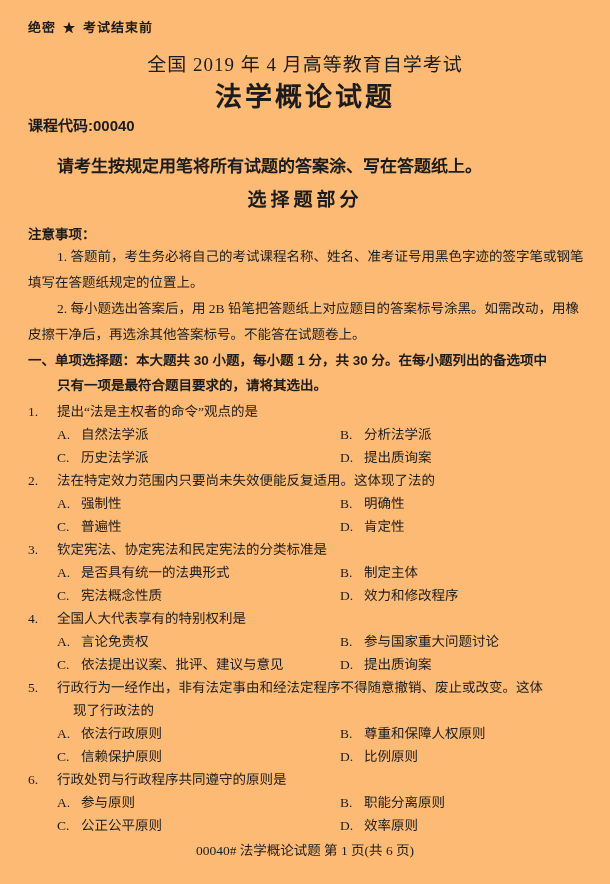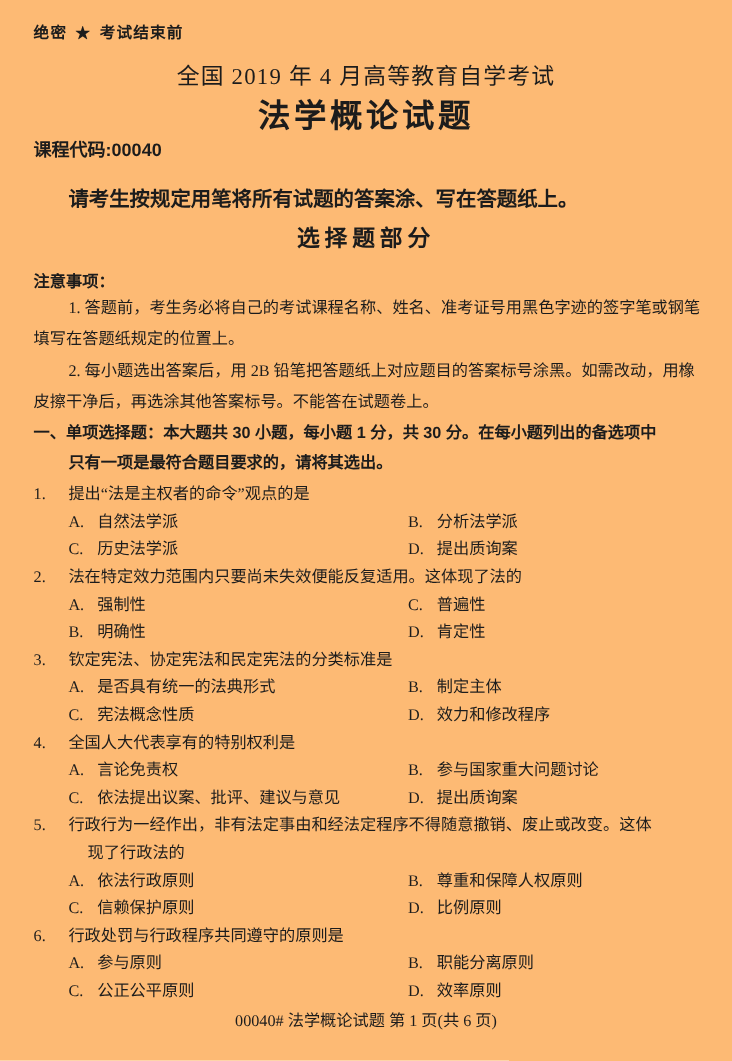--- a/index.html
+++ b/index.html
@@ -109,22 +109,22 @@
       </div>
     </div>
 
     <div class="q">
       <div class="stem">
         <span class="qnum">2.</span>
         <span class="qline">法在特定效力范围内只要尚未失效便能反复适用。这体现了法的</span>
       </div>
       <div class="opts">
         <div class="opt"><span class="olt">A.</span><span>强制性</span></div>
+        <div class="opt"><span class="olt">B.</span><span>明确性</span></div>
         <div class="opt"><span class="olt">C.</span><span>普遍性</span></div>
-        <div class="opt"><span class="olt">B.</span><span>明确性</span></div>
         <div class="opt"><span class="olt">D.</span><span>肯定性</span></div>
       </div>
     </div>
 
     <div class="q">
       <div class="stem">
         <span class="qnum">3.</span>
         <span class="qline">钦定宪法、协定宪法和民定宪法的分类标准是</span>
       </div>
       <div class="opts">

